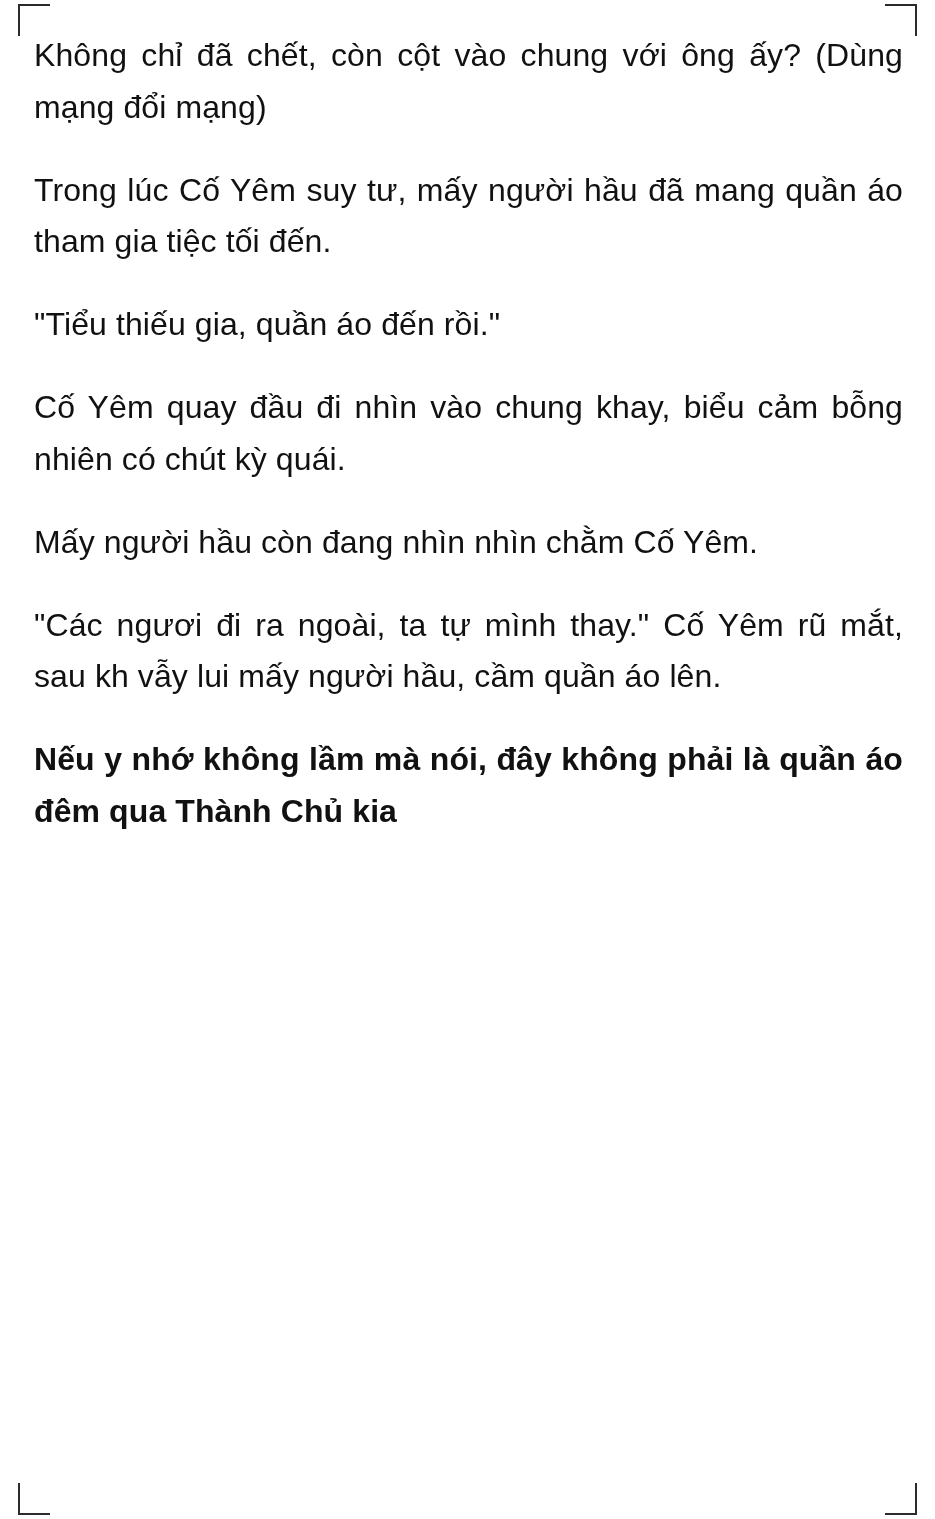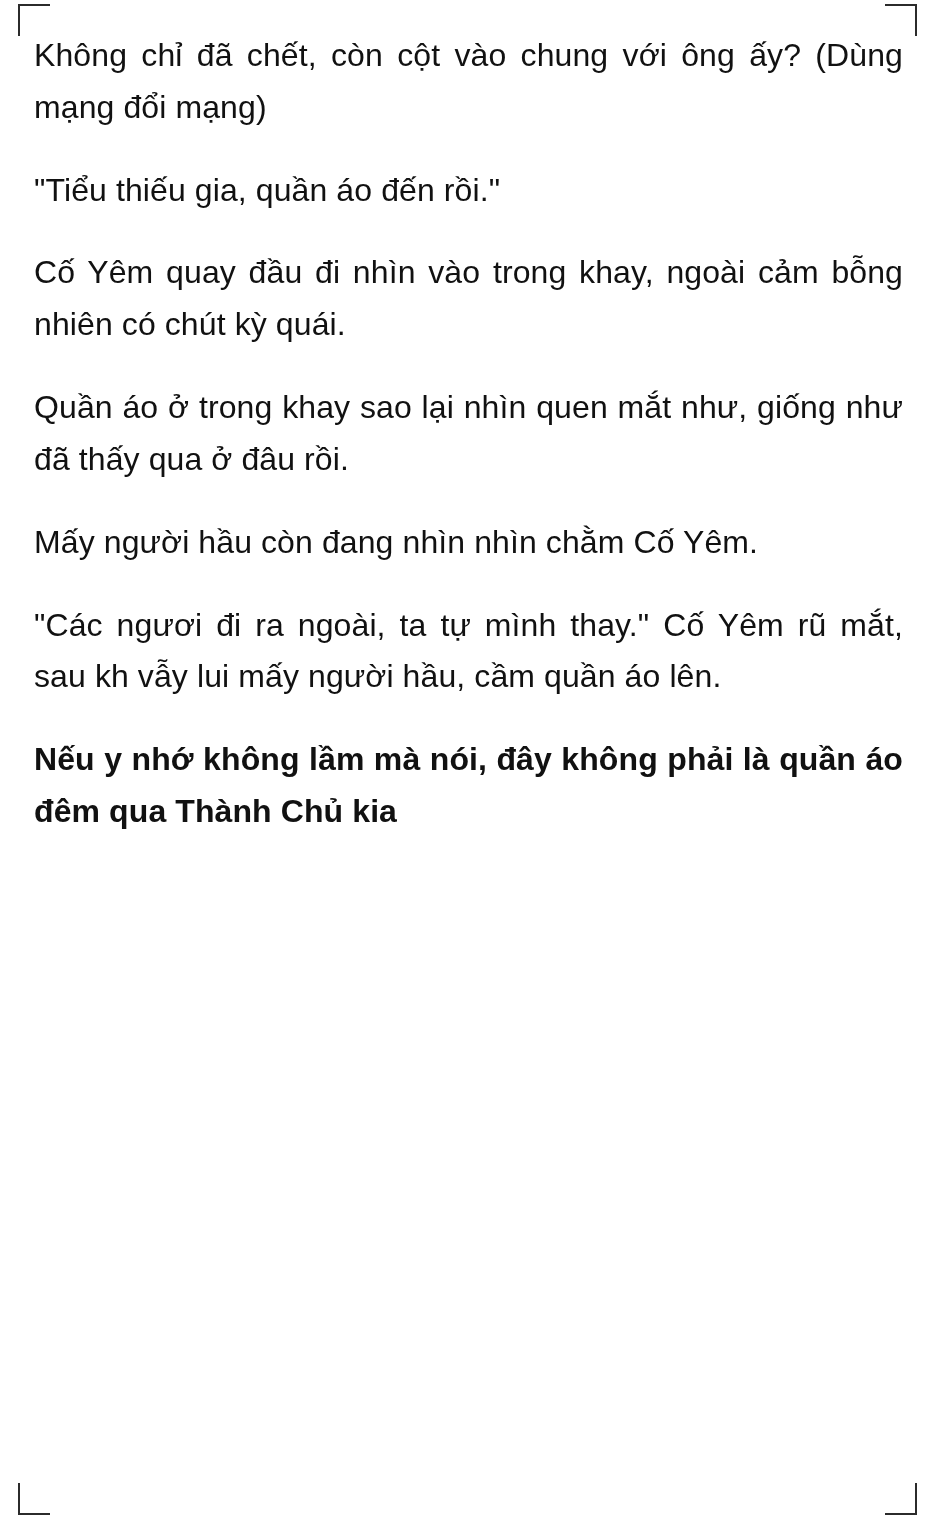--- a/index.html
+++ b/index.html
@@ -61,20 +61,20 @@
 <body>
 
 <div class="crop tl"></div>
 <div class="crop tr"></div>
 <div class="crop bl"></div>
 <div class="crop br"></div>
 
 <div class="page">
   <div class="reader-body">
     <p class="para">Không chỉ đã chết, còn cột vào chung với ông ấy? (Dùng mạng đổi mạng)</p>
+    <p class="para">Trong lúc Cố Yêm suy tư, mấy người hầu đã mang quần áo tham gia tiệc tối đến.</p>
     <p class="para noj">"Tiểu thiếu gia, quần áo đến rồi."</p>
-    <p class="para">Cố Yêm quay đầu đi nhìn vào trong khay, ngoài cảm bỗng nhiên có chút kỳ quái.</p>
-    <p class="para">Quần áo ở trong khay sao lại nhìn quen mắt như, giống như đã thấy qua ở đâu rồi.</p>
+    <p class="para">Cố Yêm quay đầu đi nhìn vào chung khay, biểu cảm bỗng nhiên có chút kỳ quái.</p>
     <p class="para">Mấy người hầu còn đang nhìn nhìn chằm Cố Yêm.</p>
     <p class="para">"Các ngươi đi ra ngoài, ta tự mình thay." Cố Yêm rũ mắt, sau kh vẫy lui mấy người hầu, cầm quần áo lên.</p>
     <p class="para">Nếu y nhớ không lầm mà nói, đây không phải là quần áo đêm qua Thành Chủ kia</p>
   </div>
 </div>
 
 </body></html>

